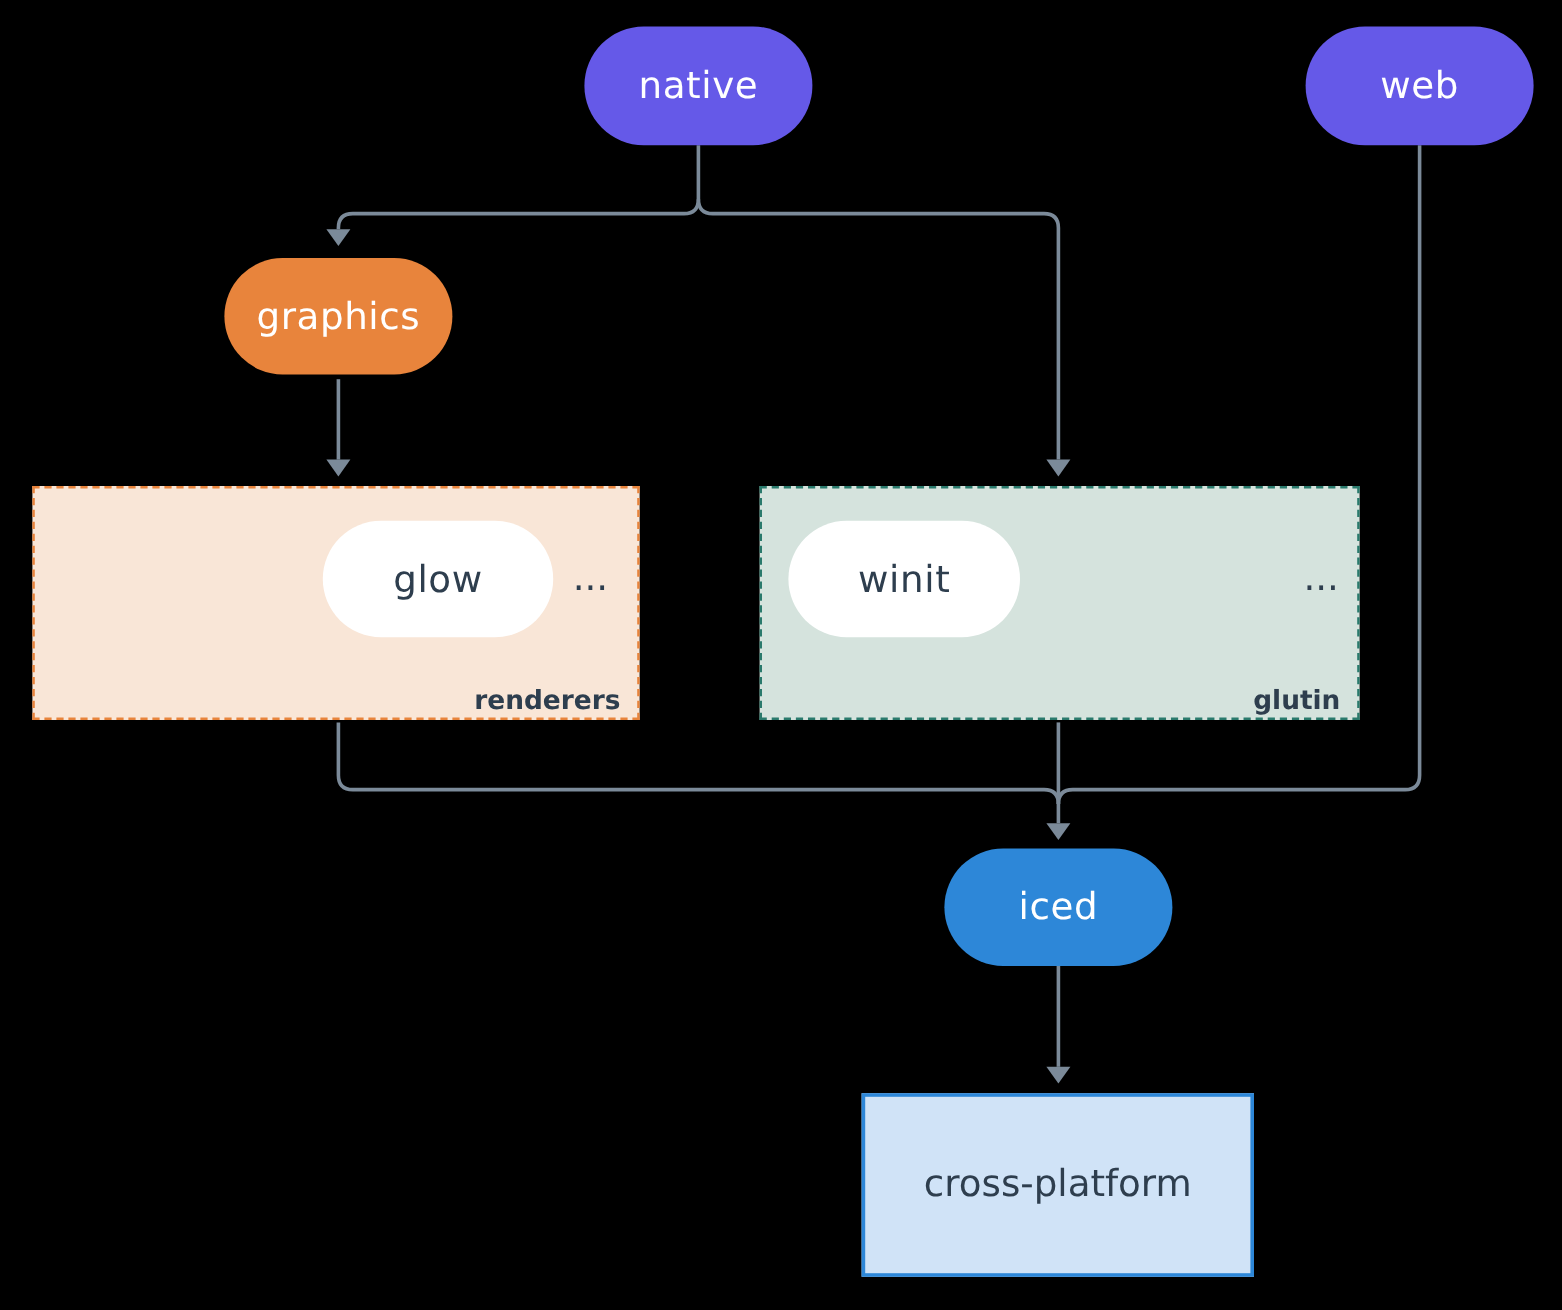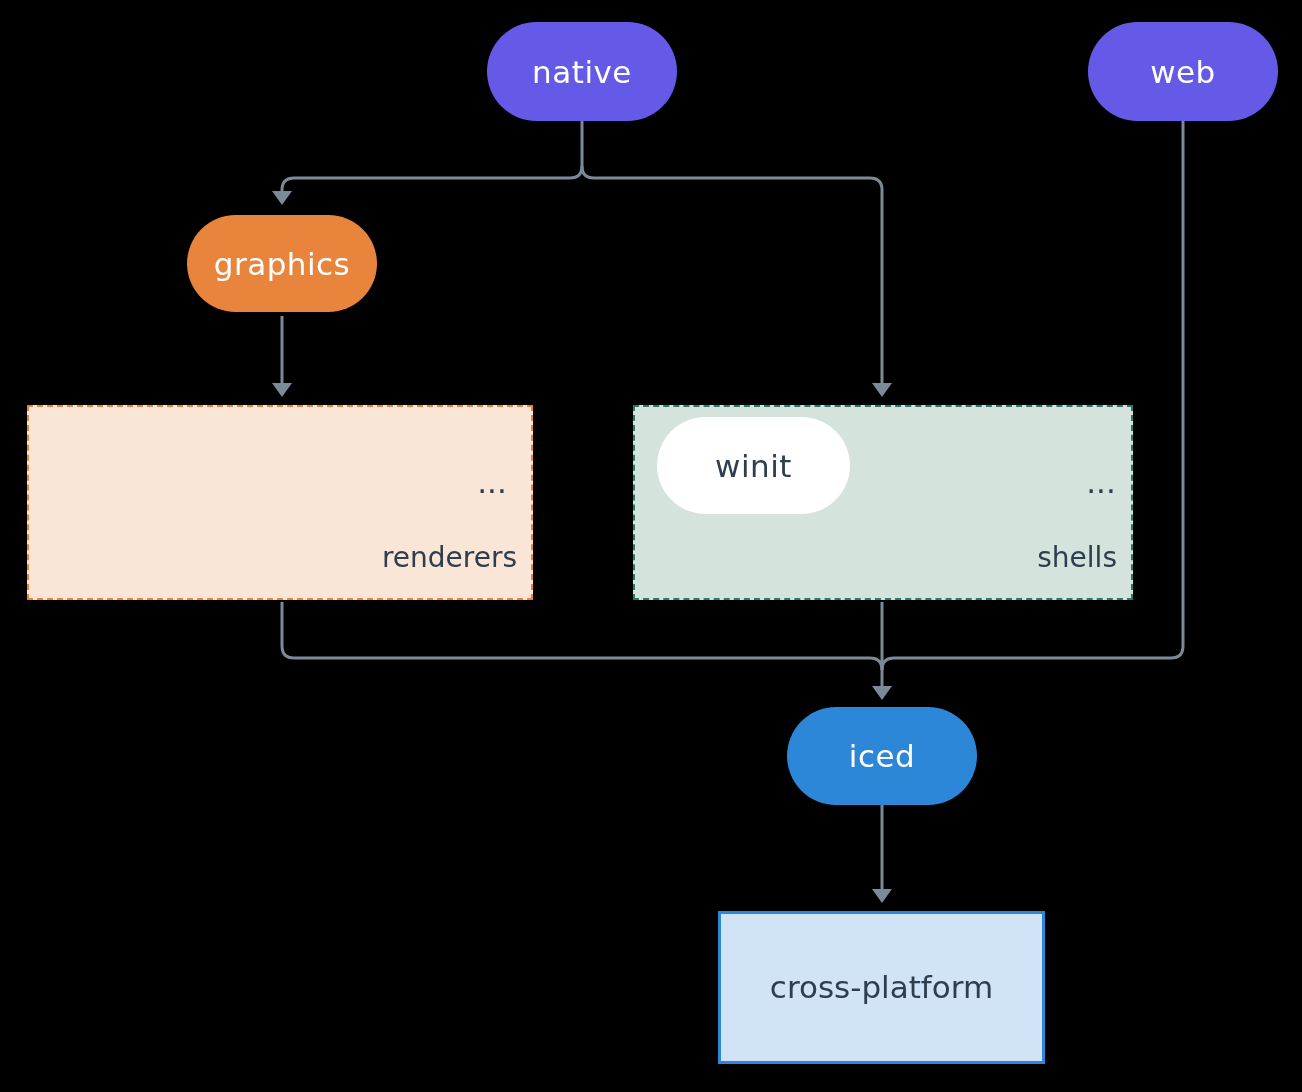--- a/index.html
+++ b/index.html
@@ -27,22 +27,22 @@
   .pill.blue   { background: var(--blue);   color: #fff; }
   .pill.white  { background: #fff; color: var(--dark_text); }
 
   .group {
     position: absolute;
     box-sizing: border-box;
   }
   .group.renderers { background: var(--renderers_bg); border: 2px dashed var(--renderers_border); }
   .group.shells    { background: var(--shells_bg);    border: 2px dashed var(--shells_border); }
   .group .group-label {
-    position: absolute; right: 14px; bottom: 24px;
-    font-size: 28px; color: var(--dark_text);
+    position: absolute; right: 14px; bottom: 1px;
+    font-size: 22px; color: var(--dark_text); font-weight: bold;
   }
   .group .ellipsis {
     position: absolute; width: 56px; text-align: center;
     font-size: 31px; color: var(--dark_text); line-height: 36px;
   }
 
   .app-box {
     position: absolute;
     box-sizing: border-box;
     background: var(--app_bg);
@@ -86,30 +86,33 @@
 
   <div class="pill purple" style="left:1088px; top:22px; width:190px; height:99px;">
     <span>web</span>
   </div>
 
   <div class="pill orange" style="left:187px; top:215px; width:190px; height:97px;">
     <span>graphics</span>
   </div>
 
   <div class="group renderers" style="left:27px; top:405px; width:506px; height:195px;">
+    <div class="pill white" style="left:240px; top:27px; width:192px; height:97px;">
+      <span>glow</span>
+    </div>
     <span class="ellipsis" style="left:435px; top:57px;">...</span>
     <span class="group-label">renderers</span>
   </div>
 
   <div class="group shells" style="left:633px; top:405px; width:500px; height:195px;">
-    <div class="pill white" style="left:22px; top:10px; width:193px; height:97px;">
+    <div class="pill white" style="left:22px; top:27px; width:193px; height:97px;">
       <span>winit</span>
     </div>
     <span class="ellipsis" style="left:438px; top:57px;">...</span>
-    <span class="group-label">shells</span>
+    <span class="group-label">glutin</span>
   </div>
 
   <div class="pill blue" style="left:787px; top:707px; width:190px; height:98px;">
     <span>iced</span>
   </div>
 
   <div class="app-box" style="left:718px; top:911px; width:327px; height:153px;align-items:center;">
     <div>cross-platform</div>
   </div>
 

